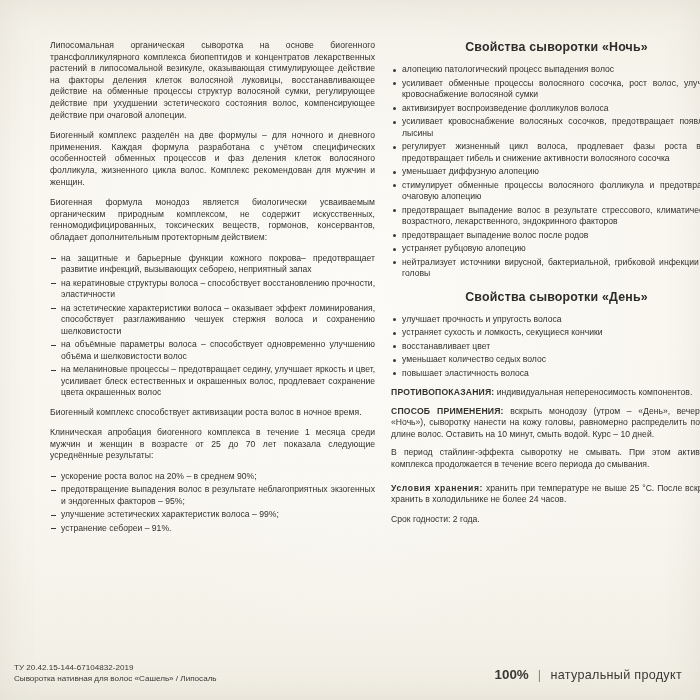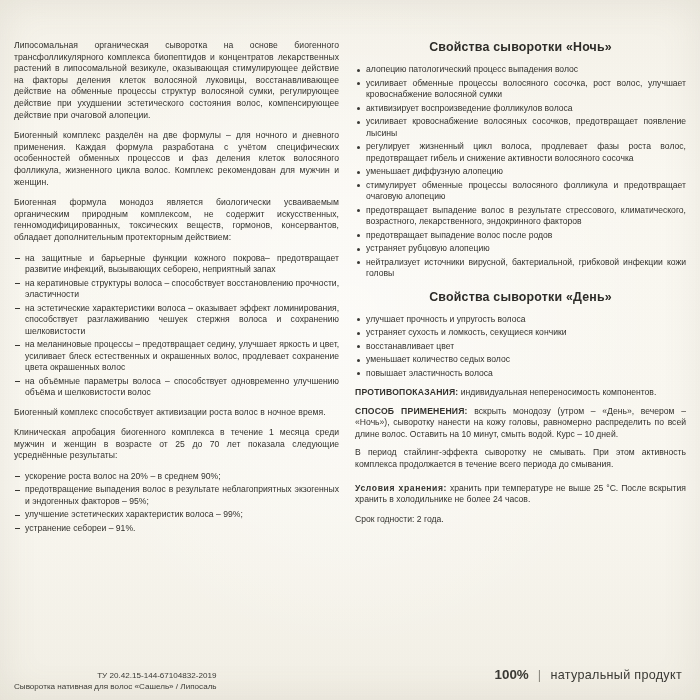--- a/index.html
+++ b/index.html
@@ -13,20 +13,21 @@
     font-family: "Liberation Sans", sans-serif;
     color: #2b2b28;
     overflow: hidden;
   }
   .page {
     position: relative;
     width: 700px;
     height: 700px;
     background: #f8f6ef;
     box-sizing: border-box;
+    padding-left: 36px;
   }
   .page::before {
     content: "";
     position: absolute;
     inset: 0;
     background:
       radial-gradient(ellipse at 50% 45%, rgba(255,255,255,0.55) 0%, rgba(255,255,255,0) 62%),
       linear-gradient(180deg, #f4f1e8 0%, #faf8f1 25%, #f9f7f0 70%, #f2efe5 100%);
     pointer-events: none;
   }
@@ -125,25 +126,24 @@
   .footer {
     position: absolute;
     left: 0;
     right: 0;
     bottom: 0;
     height: 58px;
   }
   .footer-left {
     position: absolute;
     left: 14px;
-    bottom: 8px;
+    bottom: 16px;
     font-size: 8.1px;
     line-height: 11px;
     color: #3a3935;
-    text-align: right;
   }
   .footer-right {
     position: absolute;
     right: 18px;
     bottom: 18px;
     display: flex;
     align-items: center;
     gap: 9px;
     font-size: 12.6px;
     color: #3b3a35;
@@ -184,22 +184,22 @@
 
     <div class="col-left">
       <p class="body">Липосомальная органическая сыворотка на основе биогенного трансфолликулярного комплекса биопептидов и концентратов лекарственных растений в липосомальной везикуле, оказывающая стимулирующее действие на факторы деления клеток волосяной луковицы, восстанавливающее действие на обменные процессы структур волосяной сумки, регулирующее действие при ухудшении эстетического состояния волос, компенсирующее действие при очаговой алопеции.</p>
       <p class="body">Биогенный комплекс разделён на две формулы – для ночного и дневного применения. Каждая формула разработана с учётом специфических особенностей обменных процессов и фаз деления клеток волосяного фолликула, жизненного цикла волос. Комплекс рекомендован для мужчин и женщин.</p>
       <p class="body">Биогенная формула монодоз является биологически усваиваемым органическим природным комплексом, не содержит искусственных, генномодифицированных, токсических веществ, гормонов, консервантов, обладает дополнительным протекторным действием:</p>
 
       <ul class="bullets dash">
         <li>на защитные и барьерные функции кожного покрова– предотвращает развитие инфекций, вызывающих себорею, неприятный запах</li>
         <li>на кератиновые структуры волоса – способствует восстановлению прочности, эластичности</li>
         <li>на эстетические характеристики волоса – оказывает эффект ломинирования, способствует разглаживанию чешуек стержня волоса и сохранению шелковистости</li>
+        <li>на объёмные параметры волоса – способствует одновременно улучшению объёма и шелковистости волос</li>
         <li>на меланиновые процессы – предотвращает седину, улучшает яркость и цвет, усиливает блеск естественных и окрашенных волос, продлевает сохранение цвета окрашенных волос</li>
-        <li>на объёмные параметры волоса – способствует одновременно улучшению объёма и шелковистости волос</li>
       </ul>
 
       <p class="body">Биогенный комплекс способствует активизации роста волос в ночное время.</p>
       <p class="body">Клиническая апробация биогенного комплекса в течение 1 месяца среди мужчин и женщин в возрасте от 25 до 70 лет показала следующие усреднённые результаты:</p>
 
       <ul class="bullets dash">
         <li>ускорение роста волос на 20% – в среднем 90%;</li>
         <li>предотвращение выпадения волос в результате неблагоприятных экзогенных и эндогенных факторов – 95%;</li>
         <li>улучшение эстетических характеристик волоса – 99%;</li>
         <li>устранение себореи – 91%.</li>

